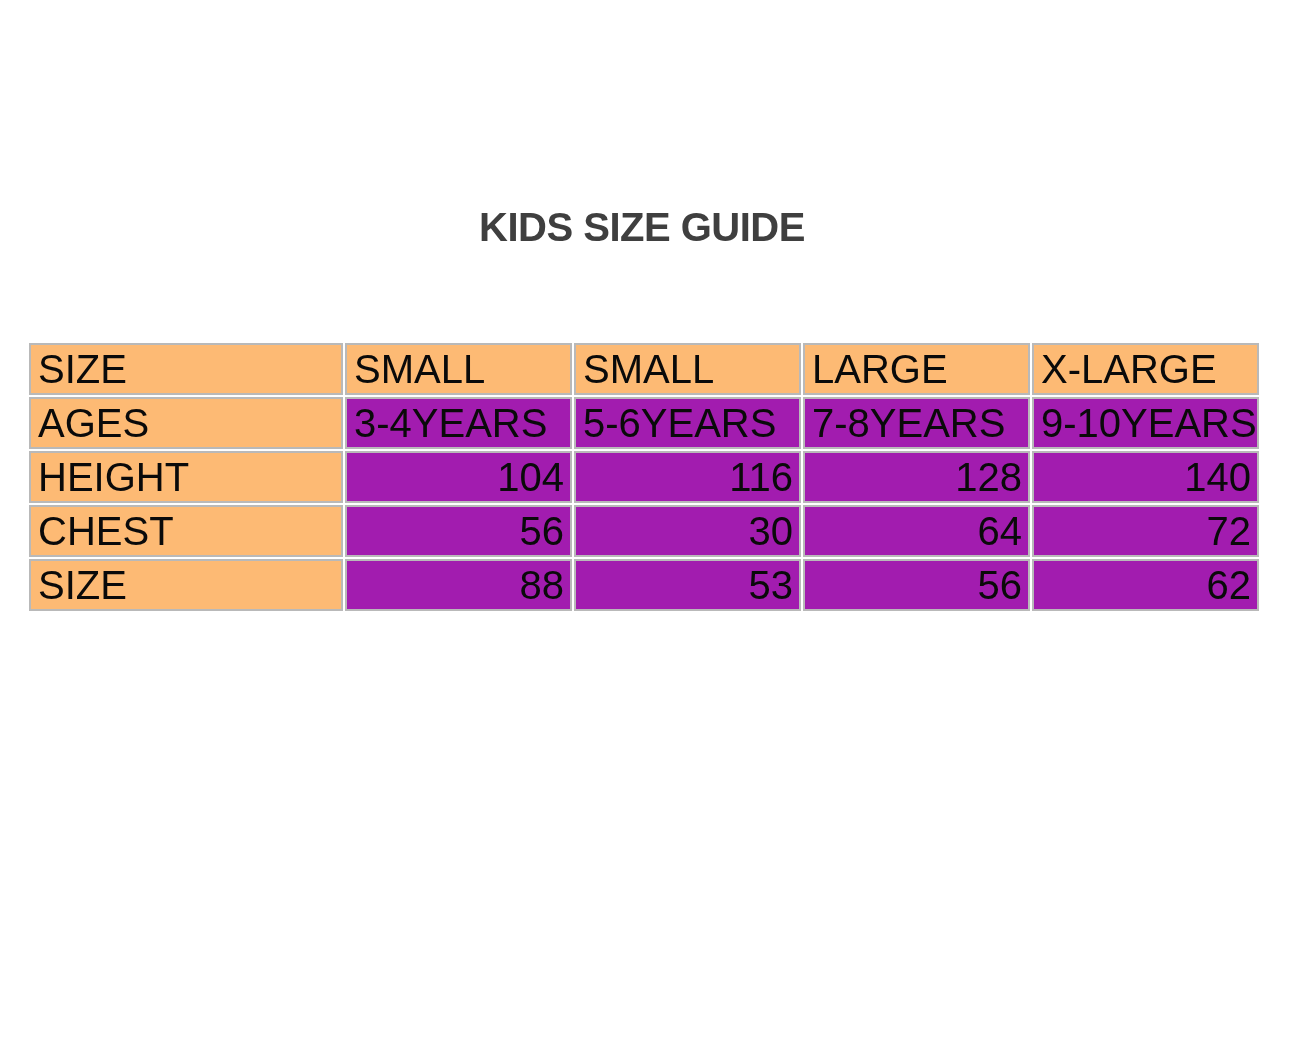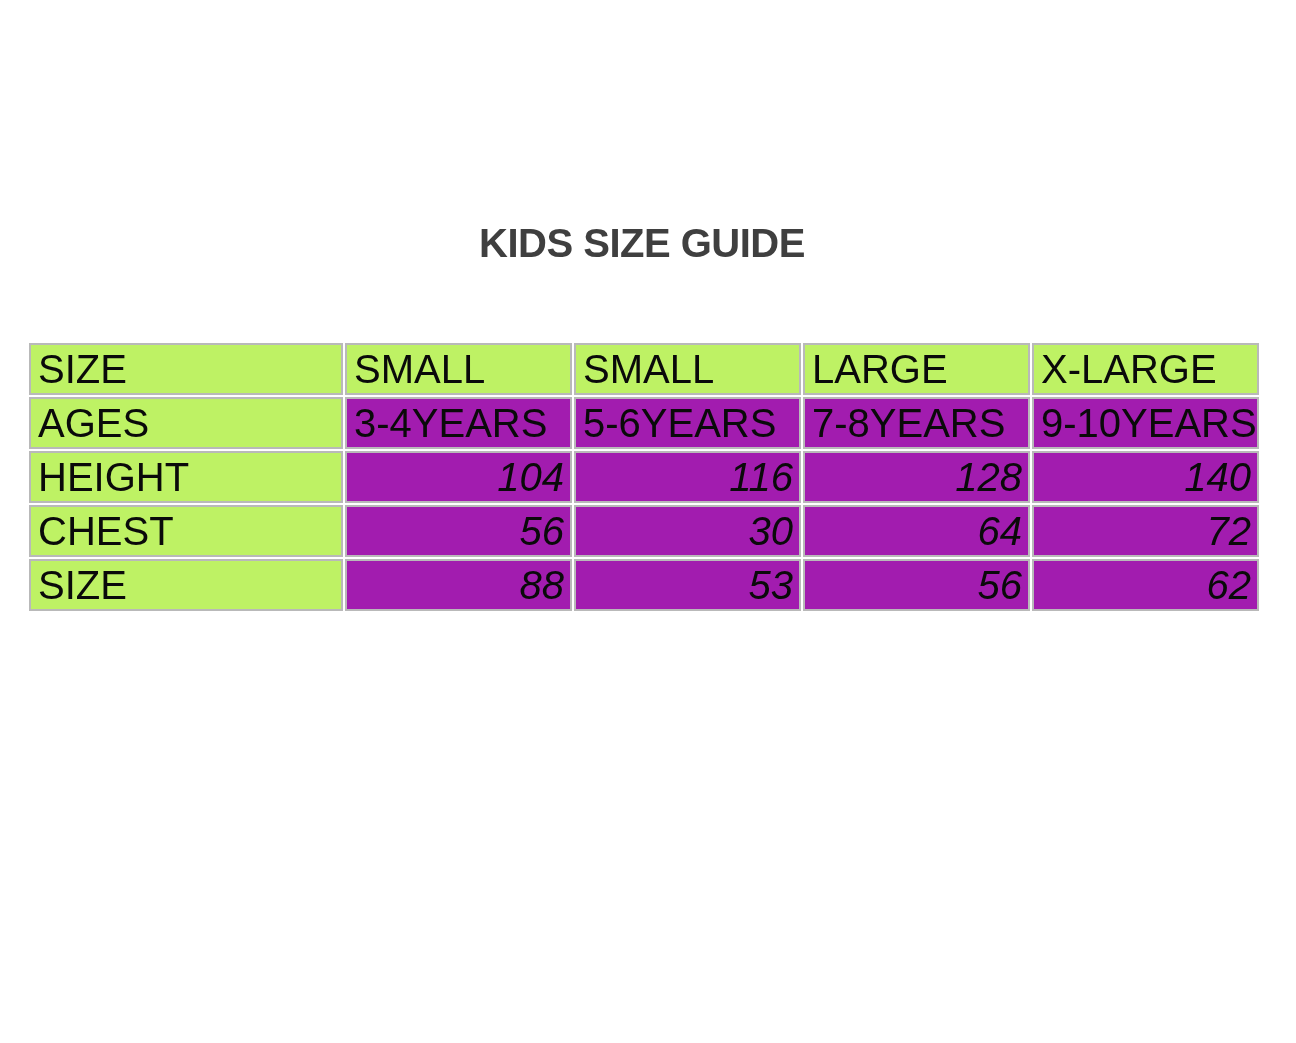--- a/index.html
+++ b/index.html
@@ -11,21 +11,21 @@
   }
   .page {
     position: relative;
     width: 1296px;
     height: 1043px;
     background: #ffffff;
     overflow: hidden;
   }
   .guide-title {
     position: absolute;
-    top: 221px;
+    top: 205px;
     left: 27px;
     width: 1230px;
     text-align: center;
     font-size: 40px;
     font-weight: bold;
     letter-spacing: -0.5px;
     color: #3f3f3f;
     white-space: nowrap;
   }
   table.size-table {
@@ -42,22 +42,22 @@
     border: 2px solid #b9b9b9;
     height: 52px;
     vertical-align: middle;
     font-size: 40px;
     color: #0a0a0a;
     padding: 0 6px 0 7px;
     background: #a21caf;
     overflow: hidden;
     white-space: nowrap;
   }
-  table.size-table td.green { background: #bef264; }
-  table.size-table td.num { text-align: right; font-style: italic; }
+  table.size-table td.green { background: #fdba74; }
+  table.size-table td.num { text-align: right; }
   table.size-table td.txt { text-align: left; }
 </style>
 </head>
 <body>
 
 <div class="page">
 
   <div class="guide-title">KIDS SIZE GUIDE</div>
 
   <table class="size-table">

